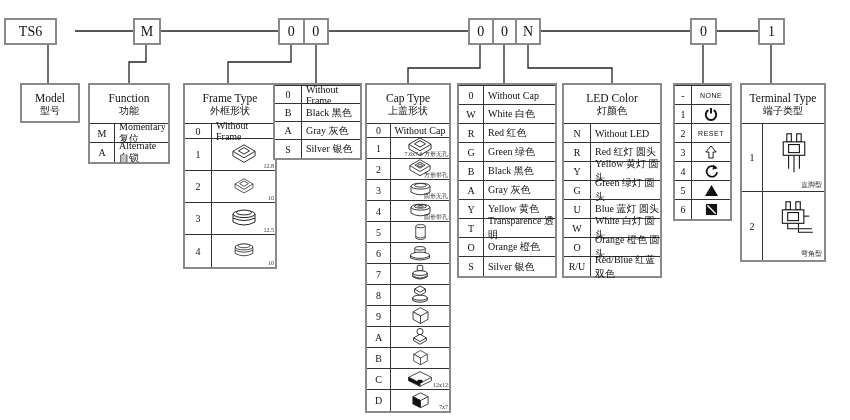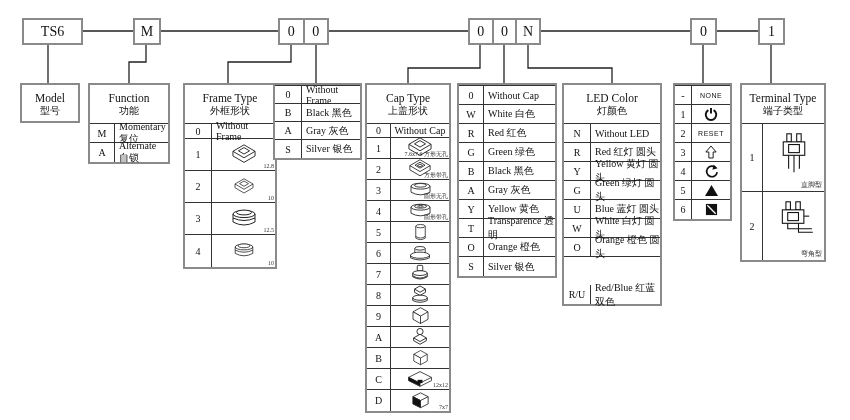--- a/index.html
+++ b/index.html
@@ -40,21 +40,21 @@
              M146 45 V62 H129 V84
              M291 45 V62 H228 V84
              M316 45 V84
              M480 45 V68 H408 V84
              M504 45 V84
              M528 45 V68 H612 V84
              M703 45 V84
              M771 45 V84" fill="none" stroke="#222" stroke-width="1.3"></path>
   </svg>
   <div id="boxes">
-      <div class="codebox" style="left: 22px; width: 61px;">
+      <div class="codebox" style="left: 4px; width: 53px;">
         <div class="codecell">TS6</div>
       </div>
       <div class="codebox" style="left: 133px; width: 28px;">
         <div class="codecell">M</div>
       </div>
       <div class="codebox" style="left: 278px; width: 51px;">
         <div class="codecell">0</div>
         <div class="codecell">0</div>
       </div>
       <div class="codebox" style="left: 468px; width: 73px;">
@@ -514,21 +514,21 @@
             <div class="content">
               <span>White 白灯   圆头</span>
             </div>
           </div>
           <div class="row" style="height: 19px;">
             <div class="code" style="width: 26px;">O</div>
             <div class="content">
               <span>Orange 橙色 圆头</span>
             </div>
           </div>
-          <div class="row" style="height: 19px; margin-top: 28px;">
+          <div class="row" style="height: 19px;">
             <div class="code" style="width: 26px;">R/U</div>
             <div class="content">
               <span>Red/Blue 红蓝双色</span>
             </div>
           </div>
         </div>
       </div>
       <div class="col" style="left: 673px; width: 59px;">
         <div class="rows">
           <div class="row" style="height: 19px;">

